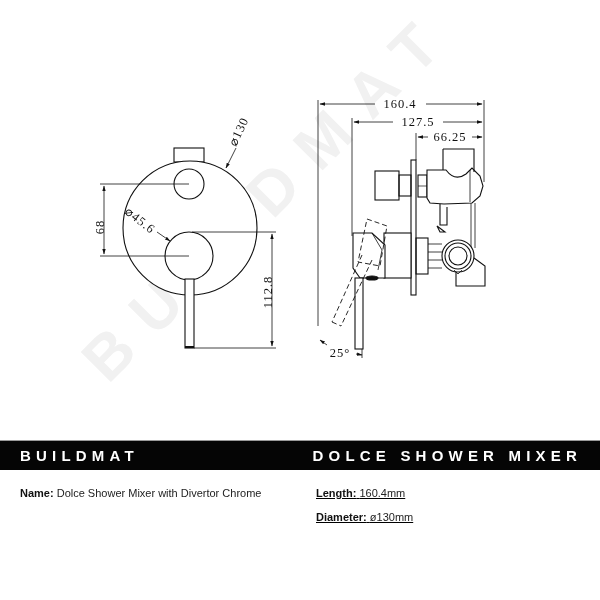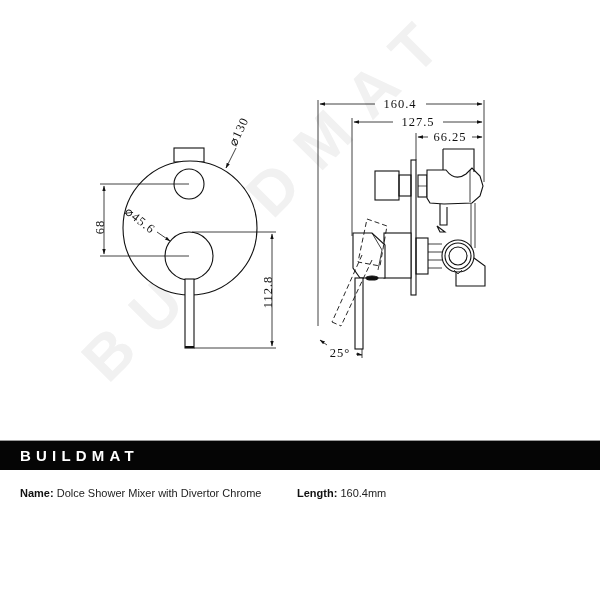--- a/index.html
+++ b/index.html
@@ -7,21 +7,21 @@
     #drawing { position: absolute; left: 0; top: 0; width: 600px; height: 440px; }
     #drawing svg { display: block; }
     .dim-text { font-family: "Liberation Serif", "DejaVu Serif", serif; font-size: 12.5px; fill: #111; letter-spacing: 1px; }
     .watermark { font-family: "Liberation Sans", sans-serif; font-weight: bold; font-size: 62px; fill: #f1f1f1; letter-spacing: 22px; }
     .header-bar { position: absolute; left: 0; top: 440px; width: 600px; height: 30px; background: #050505; border-top: 1px solid #9a9a9a; box-sizing: border-box; }
     .brand { position: absolute; left: 20px; top: 5px; color: #fff; font-weight: bold; font-size: 15px; letter-spacing: 5.2px; line-height: 20px; }
     .product-title { position: absolute; right: 18px; top: 5px; color: #fff; font-weight: bold; font-size: 15px; letter-spacing: 5.2px; line-height: 20px; }
     .specs { position: absolute; left: 0; top: 486px; width: 600px; }
     .spec-col { position: absolute; top: 0; }
     .spec-col.left { left: 20px; }
-    .spec-col.right { left: 297px; }
+    .spec-col.right { left: 316px; text-decoration: underline; }
     .spec-row { height: 23.5px; font-size: 11px; color: #222; white-space: nowrap; line-height: 14px; }
     .spec-label { font-weight: bold; color: #111; }
   </style>
 </head>
 <body>
 
 <div id="drawing">
   <svg width="600" height="440" viewBox="0 0 600 440" xmlns="http://www.w3.org/2000/svg">
     <defs>
       <marker id="arr" viewBox="0 0 10 10" refX="9" refY="5" markerWidth="7" markerHeight="7" orient="auto-start-reverse">
@@ -134,28 +134,33 @@
       <text class="dim-text" x="400" y="108" text-anchor="middle">160.4</text>
       <text class="dim-text" x="418" y="126" text-anchor="middle">127.5</text>
       <text class="dim-text" x="450" y="141" text-anchor="middle">66.25</text>
       <text class="dim-text" x="340" y="357" text-anchor="middle">25°</text>
     </g>
   </svg>
 </div>
 
 <div class="header-bar">
   <span class="brand">BUILDMAT</span>
+  <span class="product-title">DOLCE SHOWER MIXER</span>
 </div>
 
 <div class="specs">
   <div class="spec-col left">
     <div class="spec-row">
       <span class="spec-label">Name:</span>
       <span>Dolce Shower Mixer with Divertor Chrome</span>
     </div>
   </div>
   <div class="spec-col right">
     <div class="spec-row">
       <span class="spec-label">Length:</span>
       <span>160.4mm</span>
     </div>
+    <div class="spec-row">
+      <span class="spec-label">Diameter:</span>
+      <span>ø130mm</span>
+    </div>
   </div>
 </div>
 
 </body></html>

